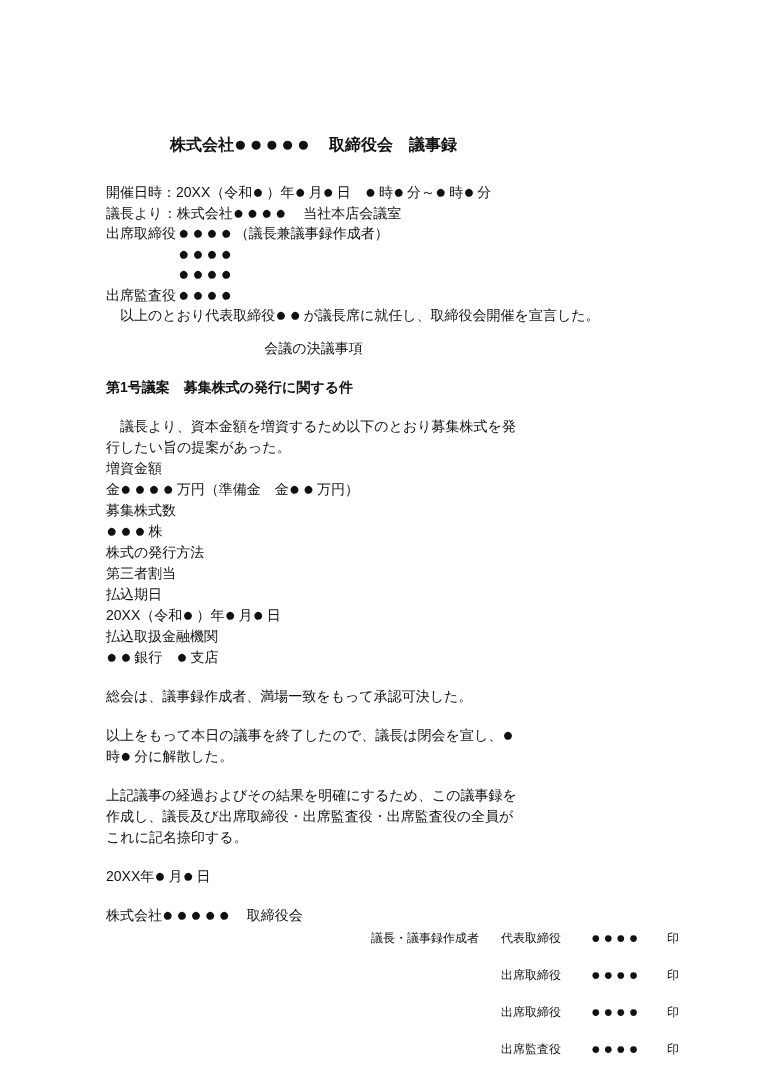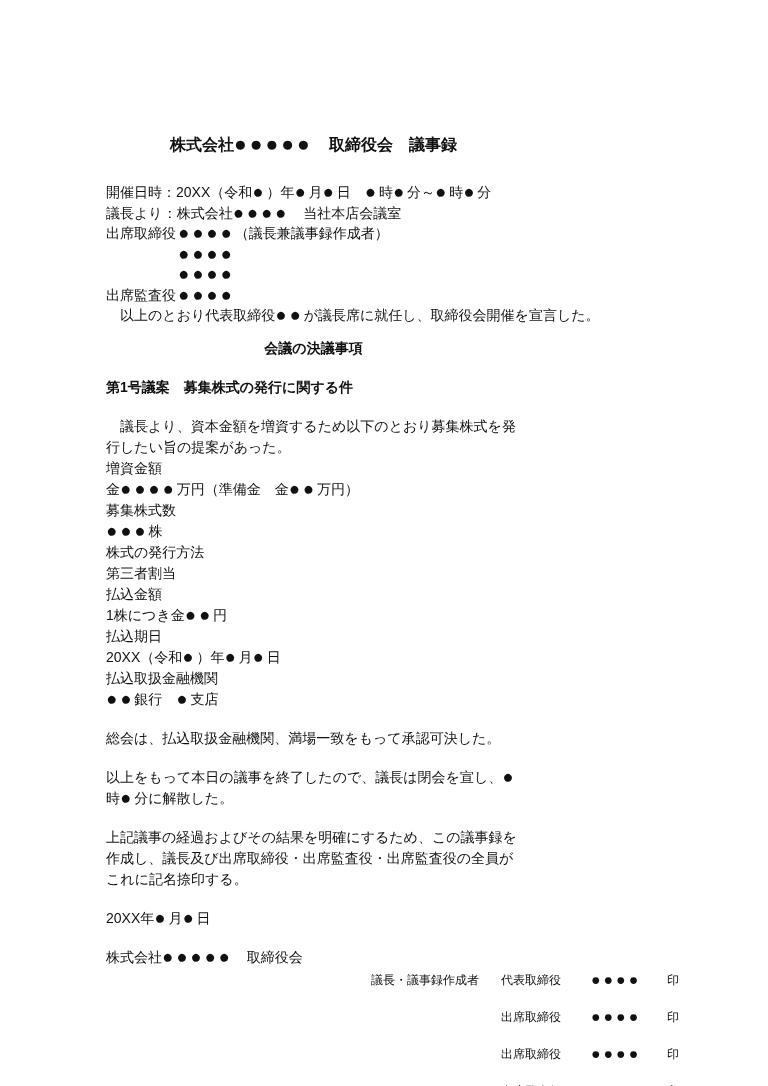--- a/index.html
+++ b/index.html
@@ -32,21 +32,21 @@
   .attend-label { display: inline-block; width: 72px; }
   .bline {
     font-size: 14px;
     line-height: 21px;
     overflow-wrap: break-word;
     margin-top: 18px;
   }
   .indent { text-indent: 14px; }
   .section-heading {
     font-size: 14px;
-    font-weight: bold;
+    font-weight: normal;
     text-align: center;
     line-height: 21px;
     margin-top: 12px;
     margin-bottom: 18px;
   }
   .agenda-heading { font-weight: bold; white-space: nowrap; }
   .detail-row { display: flex; font-size: 14px; line-height: 21px; white-space: nowrap; flex-direction: column; }
   .detail-label { width: 162px; flex: none; }
   .sig-block { margin-left: 241px; margin-top: 2px; }
   .sig-row {
@@ -110,33 +110,29 @@
     </div>
     <div class="detail-row">
       <span class="detail-label">募集株式数</span>
         <span><span class="dot-run">●●●</span>株</span>
     </div>
     <div class="detail-row">
       <span class="detail-label">株式の発行方法</span>
         <span>第三者割当</span>
     </div>
     <div class="detail-row">
-      <span class="detail-label">払込金額</span>
-        <span>1株につき金<span class="dot-run">●●</span>円</span>
-    </div>
-    <div class="detail-row">
       <span class="detail-label">払込期日</span>
         <span>20XX（令和<span class="dot-run">●</span>）年<span class="dot-run">●</span>月<span class="dot-run">●</span>日</span>
     </div>
     <div class="detail-row">
       <span class="detail-label">払込取扱金融機関</span>
         <span><span class="dot-run">●●</span>銀行　<span class="dot-run">●</span>支店</span>
     </div>
 
-    <div class="bline">総会は、払込取扱金融機関、満場一致をもって承認可決した。</div>
+    <div class="bline">総会は、議事録作成者、満場一致をもって承認可決した。</div>
   </div>
 
   <div>
     <div class="bline">以上をもって本日の議事を終了したので、議長は閉会を宣し、<span class="dot-run">●</span>時<span class="dot-run">●</span>分に解散した。</div>
     <div class="bline">上記議事の経過およびその結果を明確にするため、この議事録を作成し、議長及び出席取締役・出席監査役・出席監査役の全員がこれに記名捺印する。</div>
     <div class="bline">20XX年<span class="dot-run">●</span>月<span class="dot-run">●</span>日</div>
     <div class="bline">株式会社<span class="dot-run">●●●●●</span>　取締役会</div>
   </div>
 
   <div class="sig-block">

